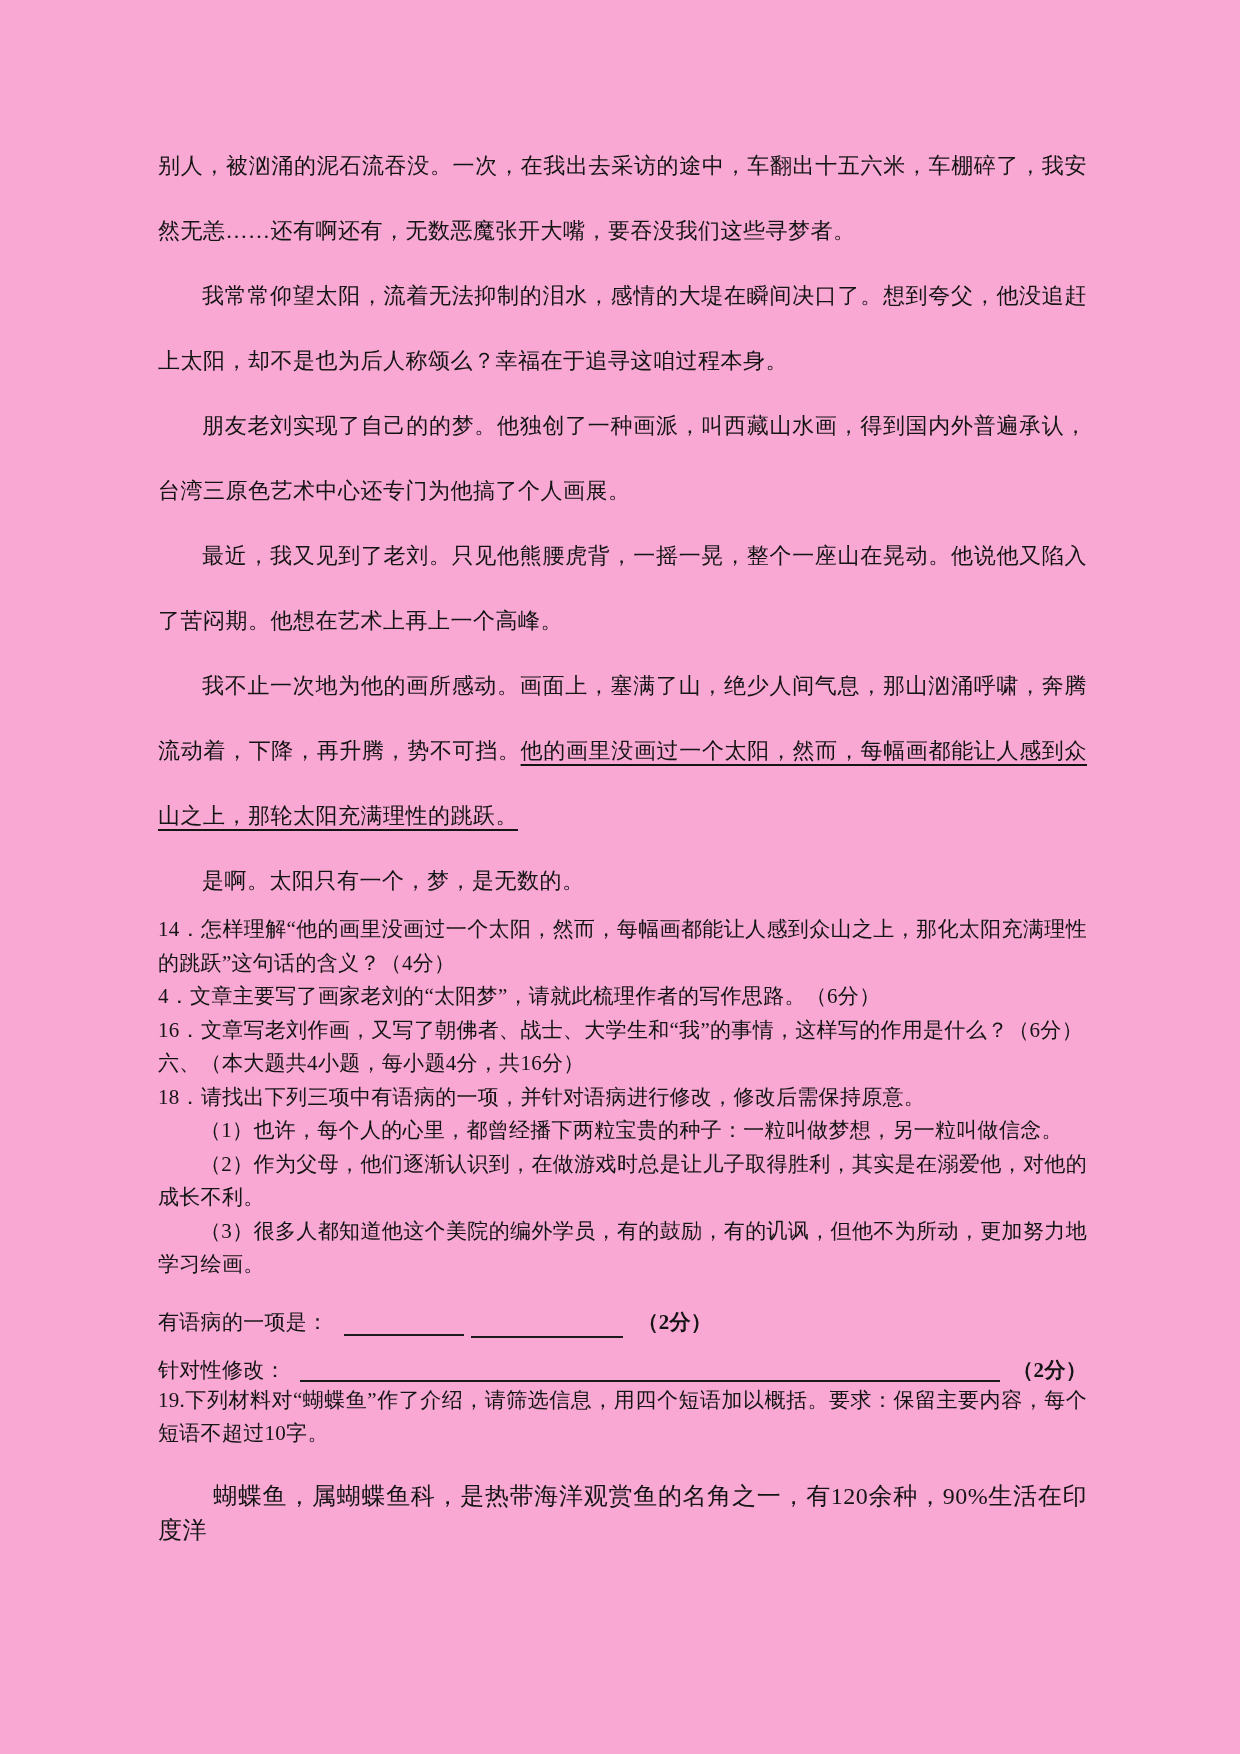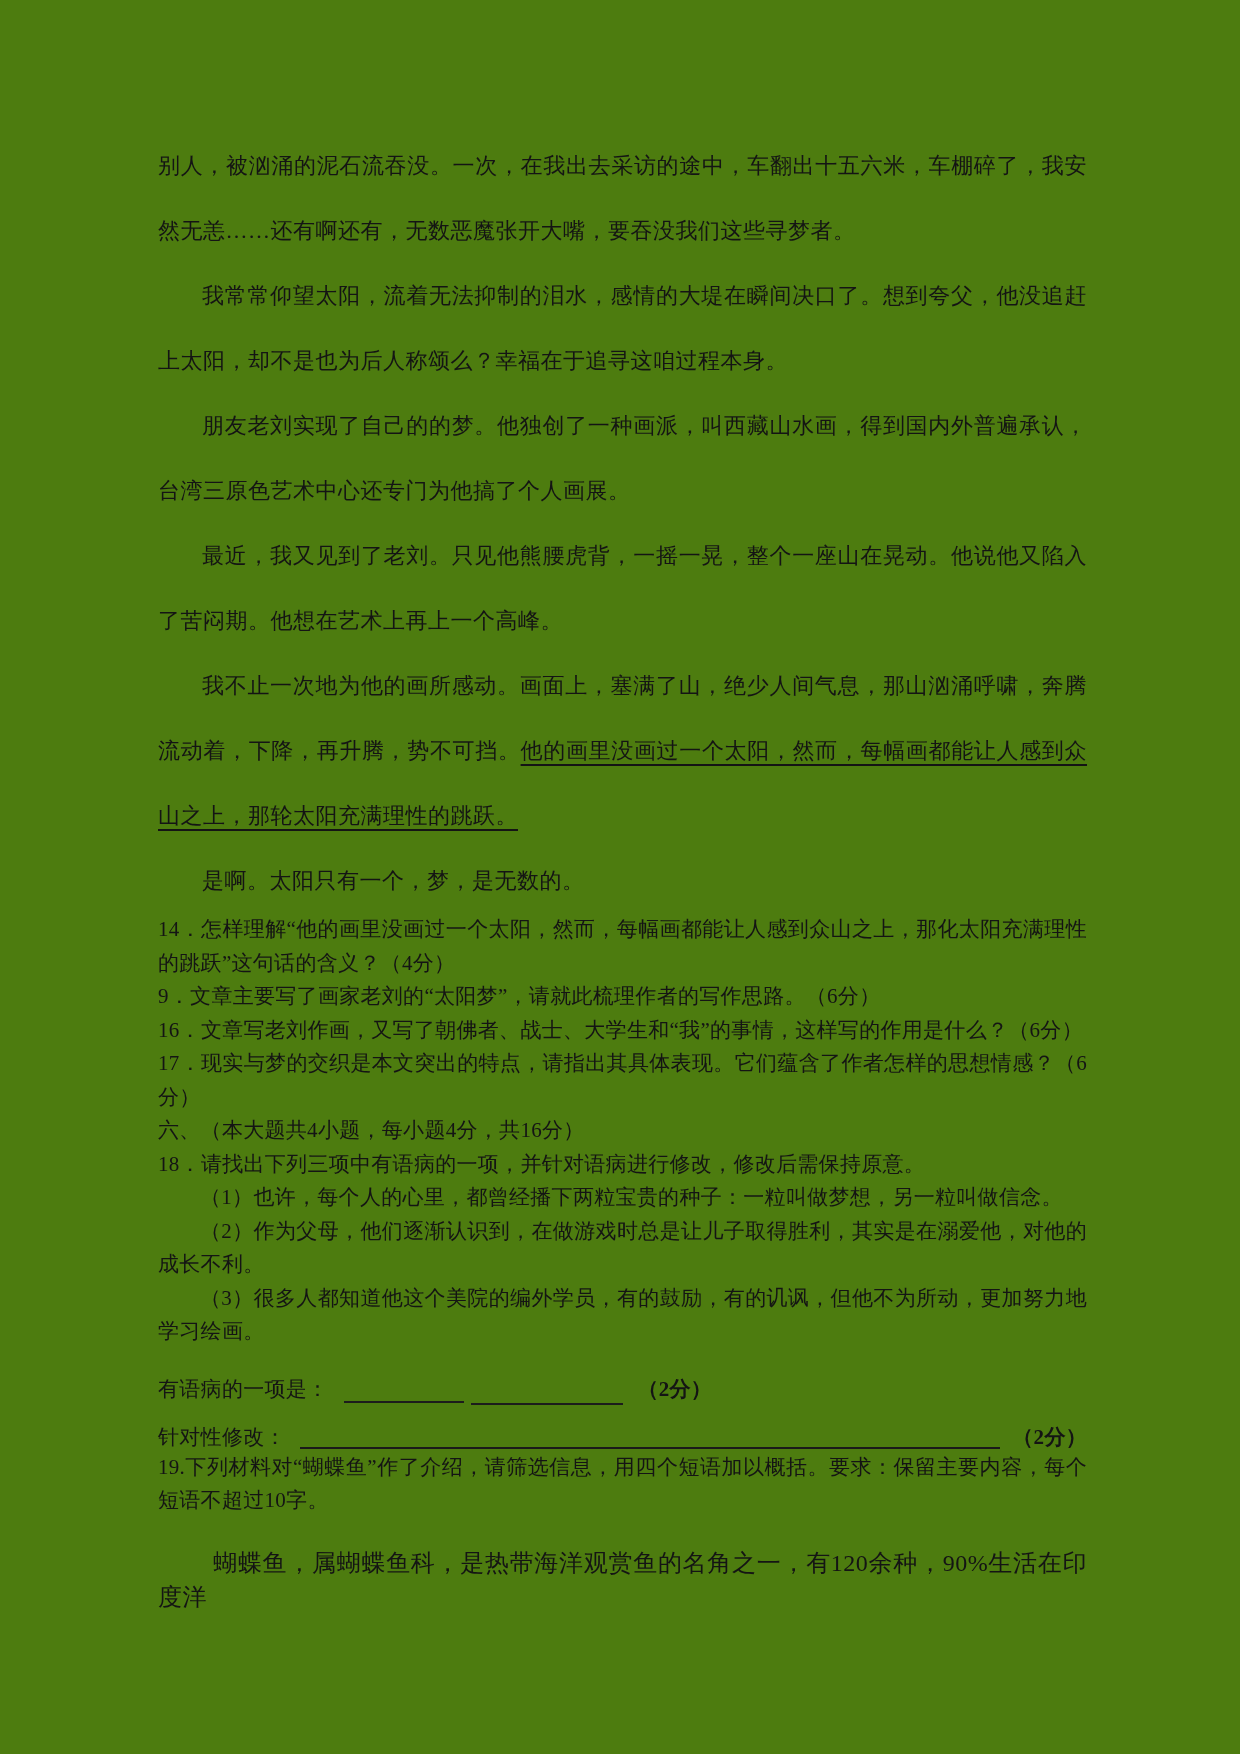--- a/index.html
+++ b/index.html
@@ -5,21 +5,21 @@
   html, body {
     margin: 0;
     padding: 0;
     background: #ffffff;
   }
   .page {
     position: relative;
     width: 1240px;
     height: 1754px;
     margin: 0 auto;
-    background: #4d7c0f;
+    background: #f9a8d4;
     color: #141414;
     font-family: "Liberation Serif", "DejaVu Serif", serif;
     overflow: hidden;
     box-sizing: border-box;
   }
   .content {
     padding: 133px 153px 0 158px;
   }
   
   .passage p {
@@ -93,23 +93,22 @@
       <p>别人，被汹涌的泥石流吞没。一次，在我出去采访的途中，车翻出十五六米，车棚碎了，我安然无恙……还有啊还有，无数恶魔张开大嘴，要吞没我们这些寻梦者。</p>
       <p class="indent">我常常仰望太阳，流着无法抑制的泪水，感情的大堤在瞬间决口了。想到夸父，他没追赶上太阳，却不是也为后人称颂么？幸福在于追寻这咱过程本身。</p>
       <p class="indent">朋友老刘实现了自己的的梦。他独创了一种画派，叫西藏山水画，得到国内外普遍承认，台湾三原色艺术中心还专门为他搞了个人画展。</p>
       <p class="indent">最近，我又见到了老刘。只见他熊腰虎背，一摇一晃，整个一座山在晃动。他说他又陷入了苦闷期。他想在艺术上再上一个高峰。</p>
       <p class="indent"><span>我不止一次地为他的画所感动。画面上，塞满了山，绝少人间气息，那山汹涌呼啸，奔腾流动着，下降，再升腾，势不可挡。</span><span class="u-seg">他的画里没画过一个太阳，然而，每幅画都能让人感到众山之上，那轮太阳充满理性的跳跃。</span></p>
       <p class="indent">是啊。太阳只有一个，梦，是无数的。</p>
     </div>
 
     <div class="questions">
       <p>14．怎样理解“他的画里没画过一个太阳，然而，每幅画都能让人感到众山之上，那化太阳充满理性的跳跃”这句话的含义？（4分）</p>
-      <p>9．文章主要写了画家老刘的“太阳梦”，请就此梳理作者的写作思路。（6分）</p>
+      <p>4．文章主要写了画家老刘的“太阳梦”，请就此梳理作者的写作思路。（6分）</p>
       <p>16．文章写老刘作画，又写了朝佛者、战士、大学生和“我”的事情，这样写的作用是什么？（6分）</p>
-      <p>17．现实与梦的交织是本文突出的特点，请指出其具体表现。它们蕴含了作者怎样的思想情感？（6分）</p>
       <p>六、（本大题共4小题，每小题4分，共16分）</p>
       <p>18．请找出下列三项中有语病的一项，并针对语病进行修改，修改后需保持原意。</p>
       <p class="item">（1）也许，每个人的心里，都曾经播下两粒宝贵的种子：一粒叫做梦想，另一粒叫做信念。</p>
       <p class="item">（2）作为父母，他们逐渐认识到，在做游戏时总是让儿子取得胜利，其实是在溺爱他，对他的成长不利。</p>
       <p class="item">（3）很多人都知道他这个美院的编外学员，有的鼓励，有的讥讽，但他不为所动，更加努力地学习绘画。</p>
 
       <div class="answer-line first">
         <span>有语病的一项是：</span>
         <span class="blank blank-a"></span>
         <span class="blank blank-b"></span>

